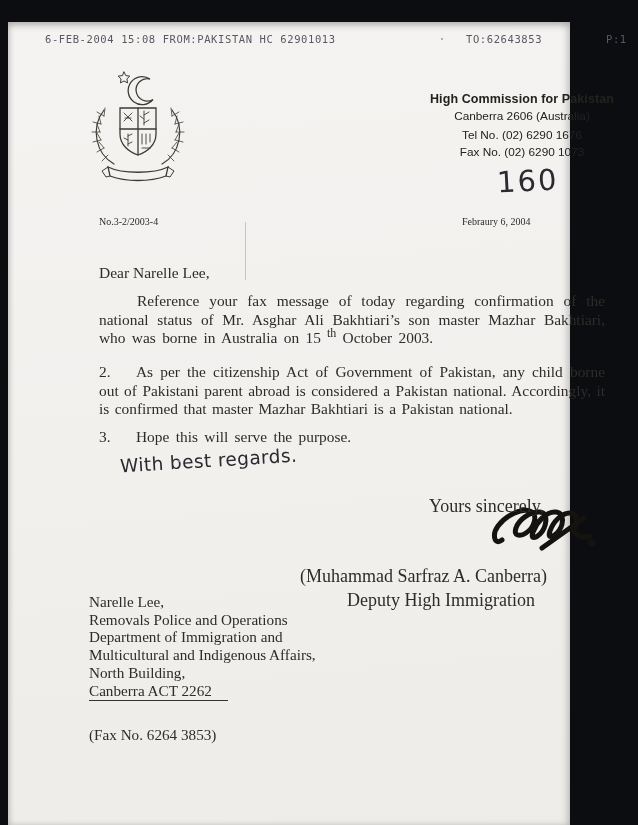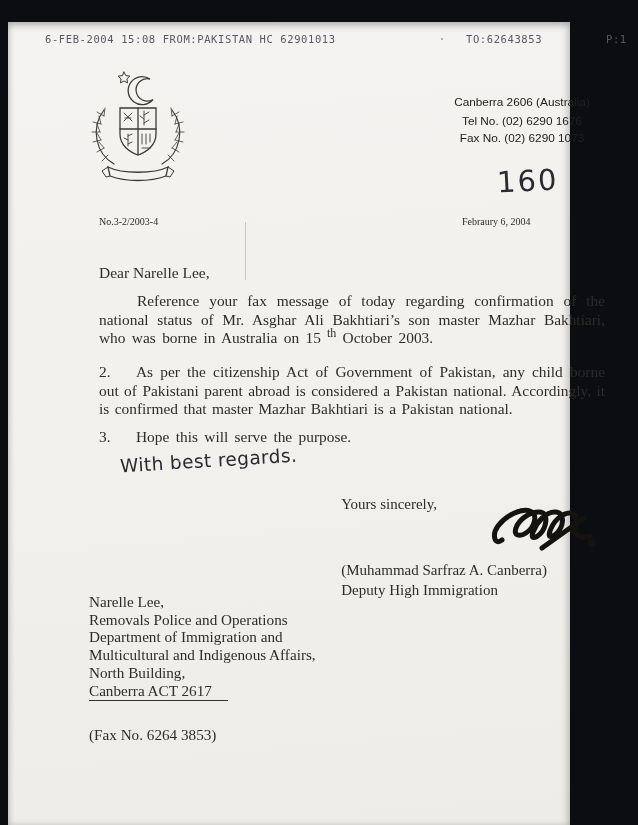--- a/index.html
+++ b/index.html
@@ -41,21 +41,21 @@
 
   .salutation { top:242px; left:91px; font-size:15.5px; }
 
   .para { left:91px; width:506px; font-size:15.4px; line-height:18.7px; text-align:justify; word-spacing:2.5px; }
   .para1 { top:270px; text-indent:38px; }
   .para2 { top:341px; word-spacing:1.6px; }
   .para3 { top:406px; }
   .pnum { display:inline-block; width:37px; text-indent:0; }
   sup { font-size:12px; vertical-align:super; line-height:0;padding-left:6px; }
 
-  .closing { top:474px; right:23px; font-size:15px; }
+  .closing { top:474px; right:23px; text-align:right; font-size:18px; }
   .closing .valediction { padding-right:3px; }
   .closing .name { margin-top:49px; white-space:nowrap; }
   .closing .title { margin-top:2.5px; padding-right:12px; }
   .sig-svg { left:478px; top:480px; }
 
   .recipient { top:571px; left:81px; font-size:15.2px; line-height:17.7px; }
   .recipient .ul {
     display:inline-block; border-bottom:1.2px solid #35332f; padding-right:16px; padding-bottom:1px;
   }
   .faxnote { top:704px; left:81px; font-size:15.2px; }
@@ -99,20 +99,21 @@
       <path d="M26,50 l-7,-4 M23,58 l-8,-2 M22,66 l-8,0 M23,74 l-8,2 M26,82 l-7,4 M30,89 l-6,6 M26,50 l1,-8 M23,58 l-2,-8 M22,66 l-3,-8 M23,74 l-4,-7 M26,82 l-5,-6" style="stroke-width:.8;"></path>
 
       <path d="M84,98 C102,88 108,62 94,44" style="stroke-width:1.2;"></path>
       <path d="M94,50 l7,-4 M97,58 l8,-2 M98,66 l8,0 M97,74 l8,2 M94,82 l7,4 M90,89 l6,6 M94,50 l-1,-8 M97,58 l2,-8 M98,66 l3,-8 M97,74 l4,-7 M94,82 l5,-6" style="stroke-width:.8;"></path>
 
       <path d="M30,101 C44,108 76,108 90,101 L88,110 C72,116 48,116 32,110 Z"></path>
       <path d="M30,101 l-6,4 4,6 4,-1 M90,101 l6,4 -4,6 -4,-1" style="stroke-width:1;"></path>
     </svg>
 
     <div class="abs letterhead">
+      <div class="org">High Commission for Pakistan</div>
       <div class="addr">Canberra 2606 (Australia)</div>
       <div class="gap"></div>
       <div class="telfax">Tel No. (02) 6290 1676</div>
       <div class="telfax">Fax No. (02) 6290 1073</div>
     </div>
 
     <div class="abs hand hand-160">160</div>
 
     <div class="abs refrow">
       <span>No.3-2/2003-4</span>
@@ -143,21 +144,21 @@
       <div class="name">(Muhammad Sarfraz A. Canberra)</div>
       <div class="title">Deputy High Immigration</div>
     </div>
 
     <div class="abs recipient">
       <div>Narelle Lee,</div>
       <div>Removals Police and Operations</div>
       <div>Department of Immigration and</div>
       <div>Multicultural and Indigenous Affairs,</div>
       <div>North Building,</div>
-      <div><span class="ul">Canberra ACT 2617</span></div>
+      <div><span class="ul">Canberra ACT 2262</span></div>
     </div>
 
     <div class="abs faxnote">(Fax No. 6264 3853)</div>
 
     <div class="abs fold"></div>
     <span class="speck" style="left:170px; top:438px; width:2px; height:2px;"></span>
     <span class="speck" style="left:433px; top:16px; width:2px; height:2px;"></span>
   </div>
 </div>
 

